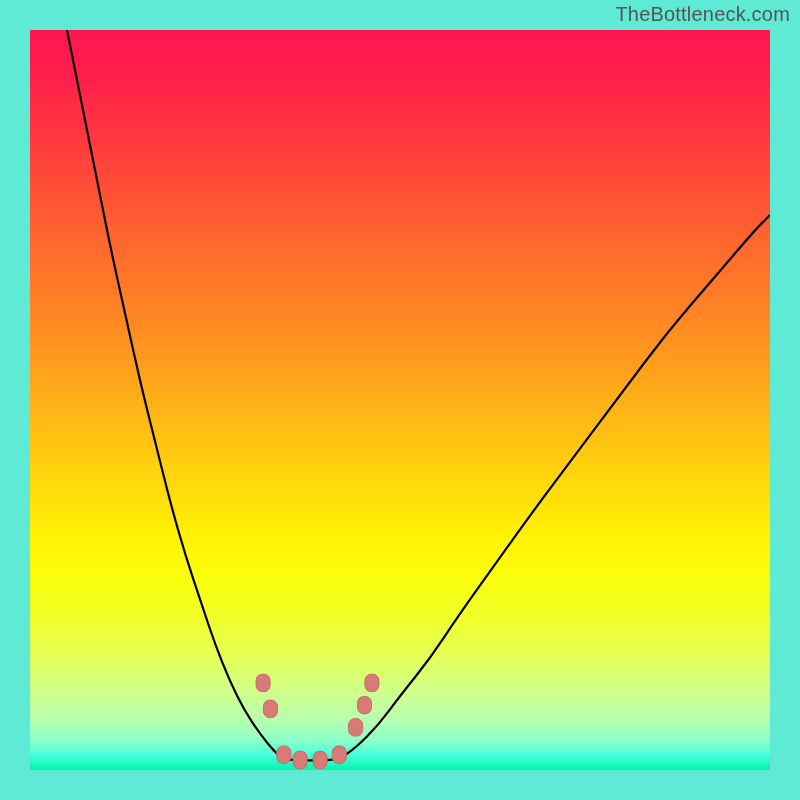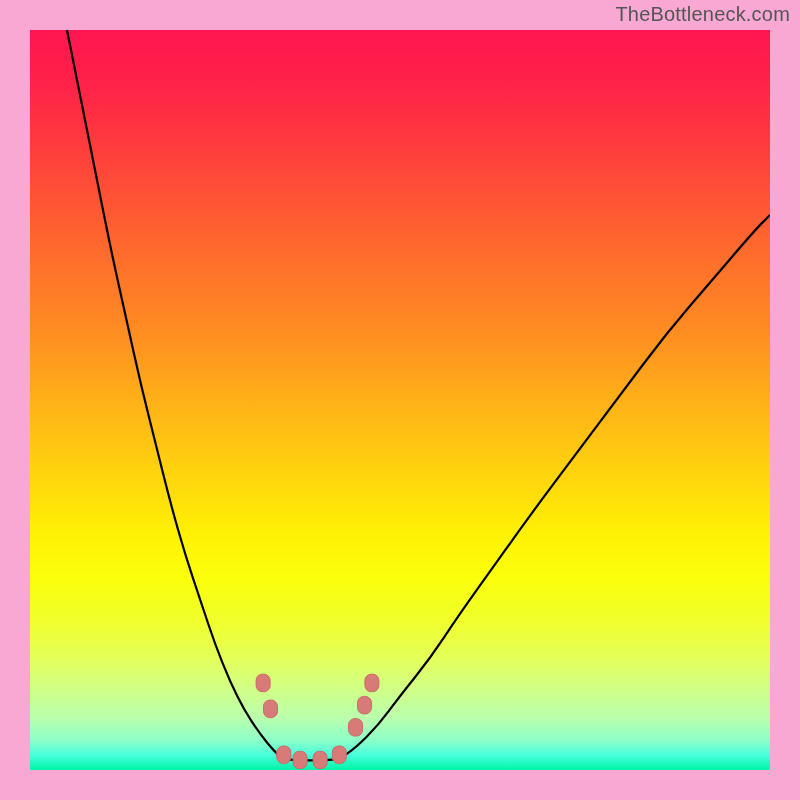--- a/index.html
+++ b/index.html
@@ -8,21 +8,21 @@
     width: 800px;
     height: 800px;
     overflow: hidden;
     background: #000;
     font-family: Arial, Helvetica, sans-serif;
   }
   .frame {
     position: relative;
     width: 800px;
     height: 800px;
-    background: #f9a8d4;
+    background: #5eead4;
   }
   .plot {
     position: absolute;
     left: 30px;
     top: 30px;
     width: 740px;
     height: 740px;
     background: linear-gradient(to bottom,
       #ff1650 0%,
       #ff1f4a 6%,

